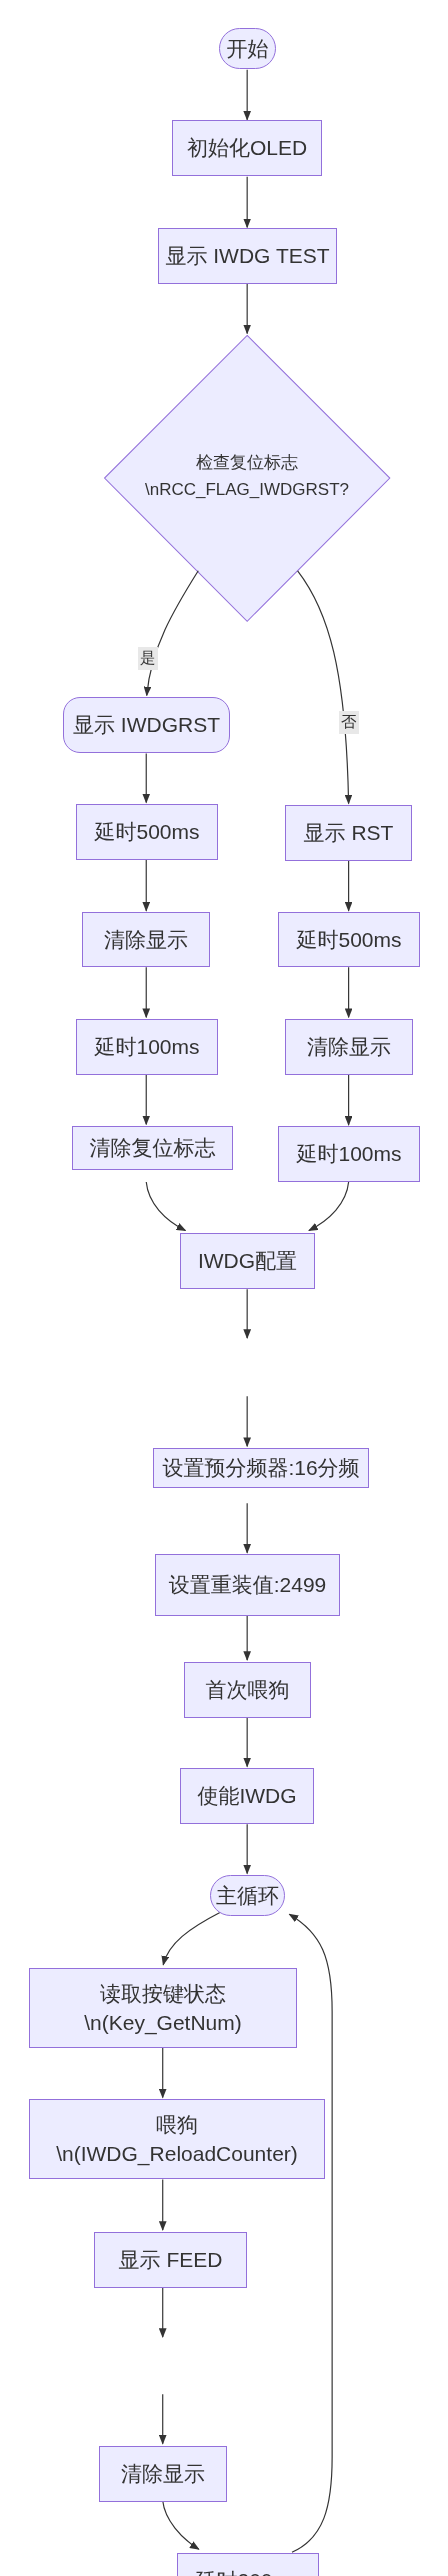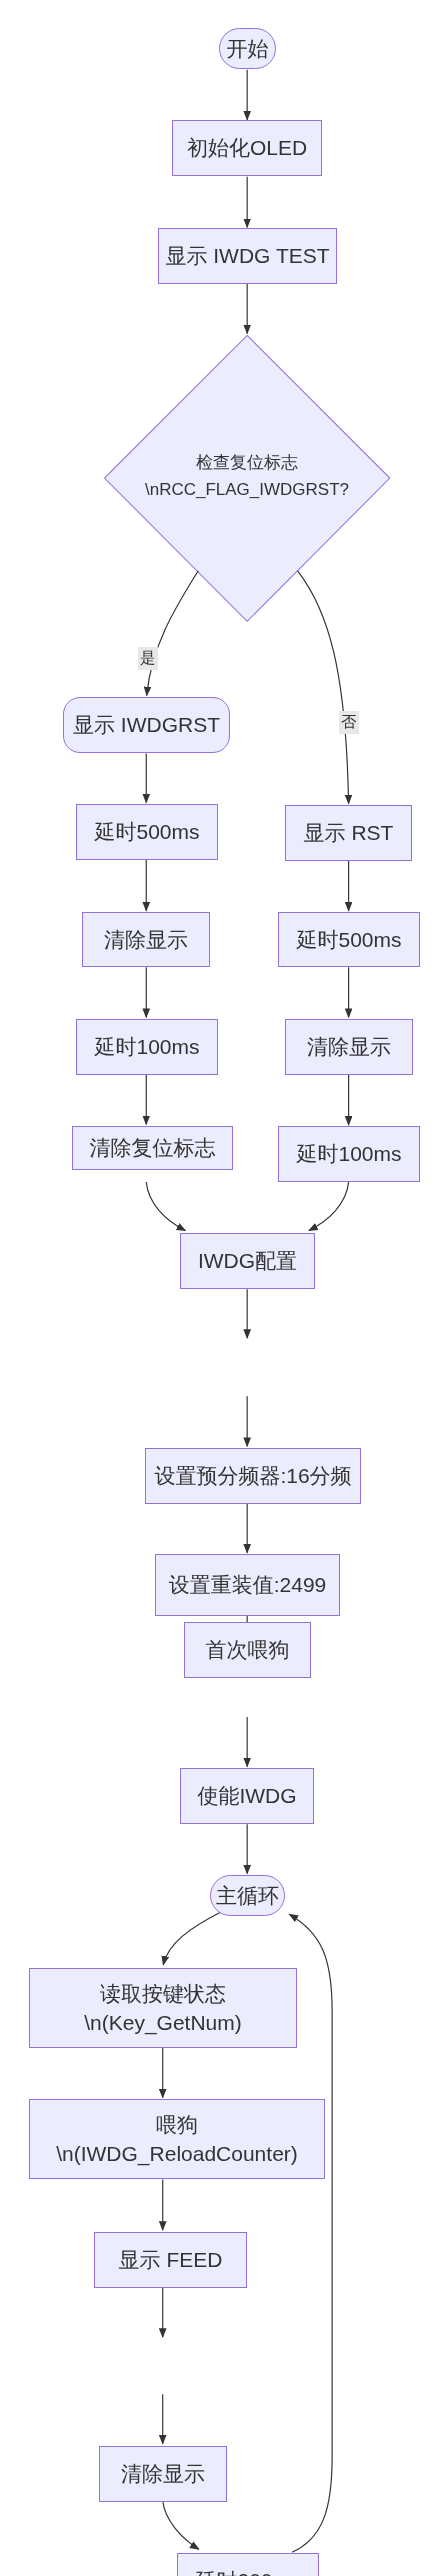--- a/index.html
+++ b/index.html
@@ -119,27 +119,27 @@
   <div class="node" style="left:285px;top:1019px;width:128px;height:56px;">
     <span>清除显示</span>
   </div>
   <div class="node" style="left:278px;top:1126px;width:142px;height:56px;">
     <span>延时100ms</span>
   </div>
 
   <div class="node" style="left:180px;top:1233px;width:135px;height:56px;">
     <span>IWDG配置</span>
   </div>
-  <div class="node" style="left:145px;top:1448px;width:216px;height:56px;">
+  <div class="node" style="left:153px;top:1448px;width:216px;height:40px;">
     <span>设置预分频器:16分频</span>
   </div>
   <div class="node" style="left:155px;top:1554px;width:185px;height:62px;">
     <span>设置重装值:2499</span>
   </div>
-  <div class="node" style="left:184px;top:1622px;width:127px;height:56px;text-align:right;">
+  <div class="node" style="left:184px;top:1662px;width:127px;height:56px;text-align:right;">
     <span>首次喂狗</span>
   </div>
   <div class="node" style="left:180px;top:1768px;width:134px;height:56px;">
     <span>使能IWDG</span>
   </div>
 
   <div class="node stadium" style="left:210px;top:1875px;width:75px;height:41px;">
     <span>主循环</span>
   </div>
 

